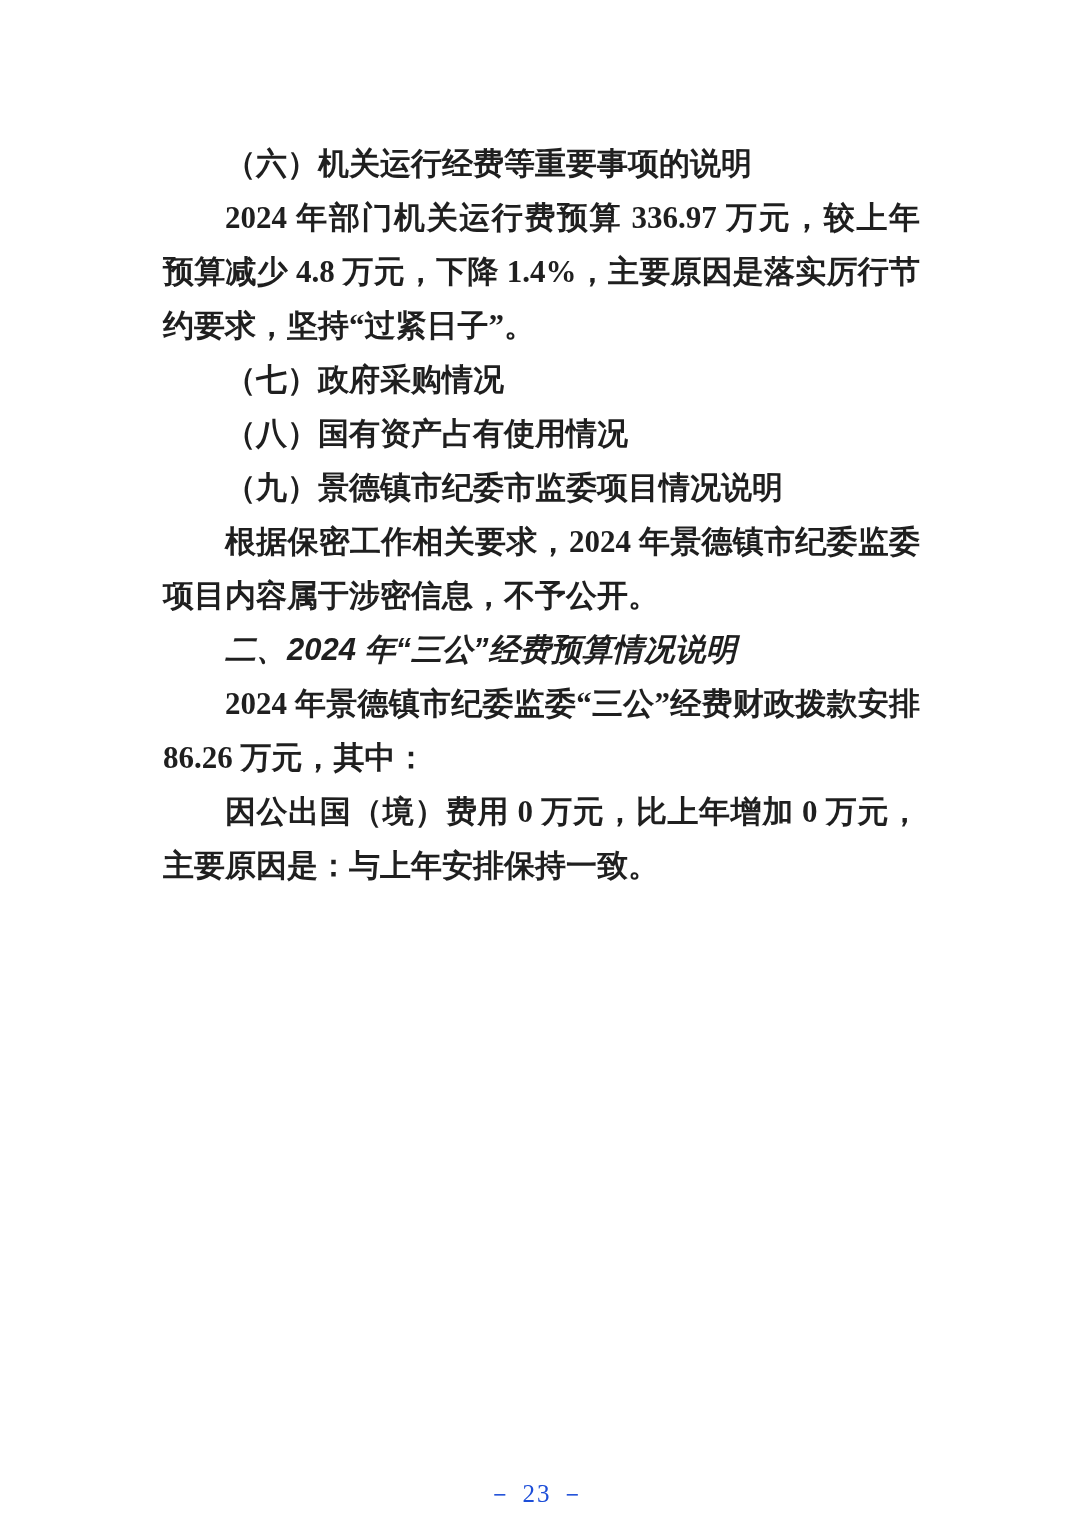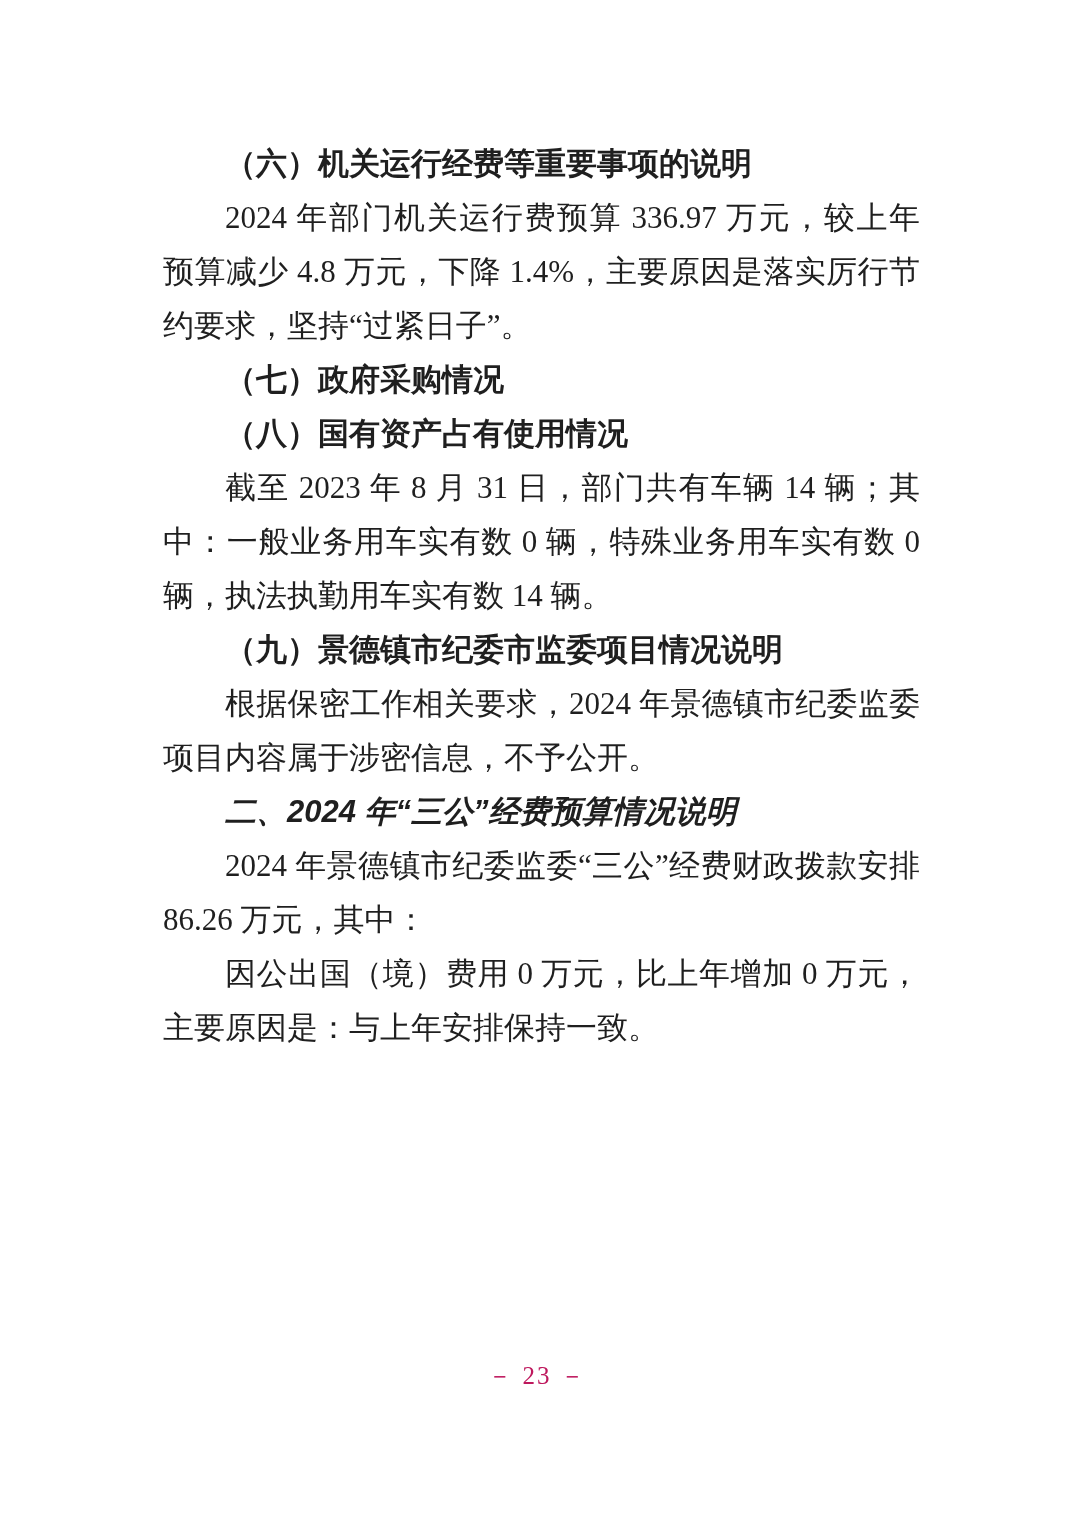--- a/index.html
+++ b/index.html
@@ -22,66 +22,65 @@
     left: 163px;
     width: 757px;
   }
   .doc-body p, .doc-body h2, .doc-body h3 {
     margin: 0;
     padding: 0;
     font-size: 31px;
     line-height: 54px;
     text-align: justify;
     text-indent: 2em;
-    font-weight: normal;
+    font-weight: bold;
     word-break: break-all;
   }
   
   .doc-body h3 {
     font-weight: bold;
     text-align: left;
     font-family: "Liberation Serif", "DejaVu Serif", serif;
   }
   
   .doc-body h2 {
     font-weight: bold;
     text-align: left;
     font-family: "Liberation Sans", "DejaVu Sans", sans-serif;
     font-style: italic;
   }
   .page-footer {
     position: absolute;
     left: 0;
     right: 0;
-    top: 1358px;
+    top: 1476px;
     text-align: center;
     font-size: 25px;
     line-height: 36px;
-    color: #be185d;
+    color: #1d4ed8;
     font-family: "Liberation Serif", serif;
     letter-spacing: 2px;
   }
 </style>
 </head>
 <body>
 
 <div class="page">
 
   <div class="doc-body">
 
     <h3>（六）机关运行经费等重要事项的说明</h3>
 
     <p>2024 年部门机关运行费预算 336.97 万元，较上年预算减少 4.8 万元，下降 1.4%，主要原因是落实厉行节约要求，坚持“过紧日子”。</p>
 
     <h3>（七）政府采购情况</h3>
 
 
     <h3>（八）国有资产占有使用情况</h3>
 
-    <p>截至 2023 年 8 月 31 日，部门共有车辆 14 辆；其中：一般业务用车实有数 0 辆，特殊业务用车实有数 0 辆，执法执勤用车实有数 14 辆。</p>
 
 
     <h3>（九）景德镇市纪委市监委项目情况说明</h3>
 
     <p>根据保密工作相关要求，2024 年景德镇市纪委监委项目内容属于涉密信息，不予公开。</p>
 
     <h2>二、2024 年“三公”经费预算情况说明</h2>
 
     <p>2024 年景德镇市纪委监委“三公”经费财政拨款安排 86.26 万元，其中：</p>
 

